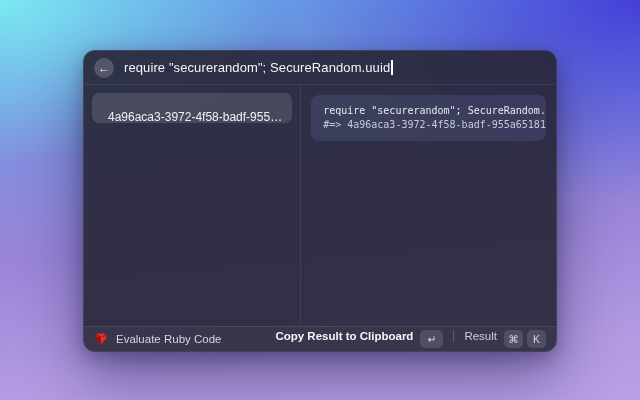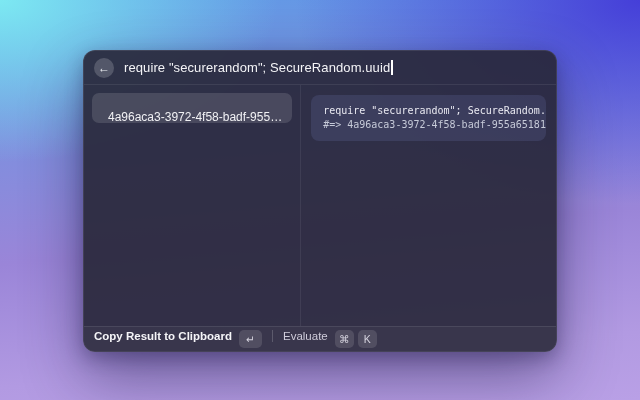--- a/index.html
+++ b/index.html
@@ -149,25 +149,37 @@
     </div>
     <div class="detail-pane">
       <div class="code-block">
         <div class="code-line-1">require "securerandom"; SecureRandom.uuid</div>
         <div class="code-line-2">#=&gt; 4a96aca3-3972-4f58-badf-955a65181003</div>
       </div>
     </div>
   </div>
 
   <div class="footer">
+    <div class="footer-left">
+      <span class="app-icon">
+        <svg viewBox="0 0 16 16" width="14" height="14" aria-hidden="true">
+          <polygon points="3,2 13,2 15,5.5 8,14 1,5.5" fill="#cf1b10"></polygon>
+          <polygon points="3,2 8,5.5 13,2" fill="#ea4a3e"></polygon>
+          <polygon points="1,5.5 8,5.5 8,14" fill="#a30e05"></polygon>
+          <polygon points="8,5.5 15,5.5 8,14" fill="#dd3226"></polygon>
+          <polyline points="3,2 5.5,5.5 8,2 10.5,5.5 13,2" fill="none" stroke="#8f0c05" stroke-width="0.6"></polyline>
+        </svg>
+      </span>
+      <span class="app-name">Evaluate Ruby Code</span>
+    </div>
     <div class="footer-right">
       <span class="primary-label">Copy Result to Clipboard</span>
       <span class="key-badge wide">↵</span>
       <span class="footer-divider"></span>
-      <span class="actions-label">Evaluate</span>
+      <span class="actions-label">Result</span>
       <span class="key-group">
         <span class="key-badge">⌘</span>
         <span class="key-badge">K</span>
       </span>
     </div>
   </div>
 
 </div>
 
 </body></html>

